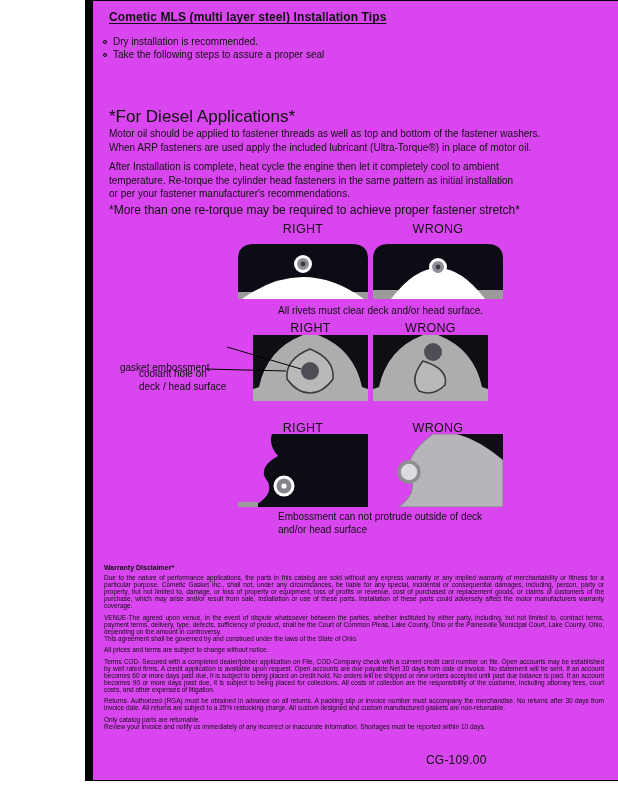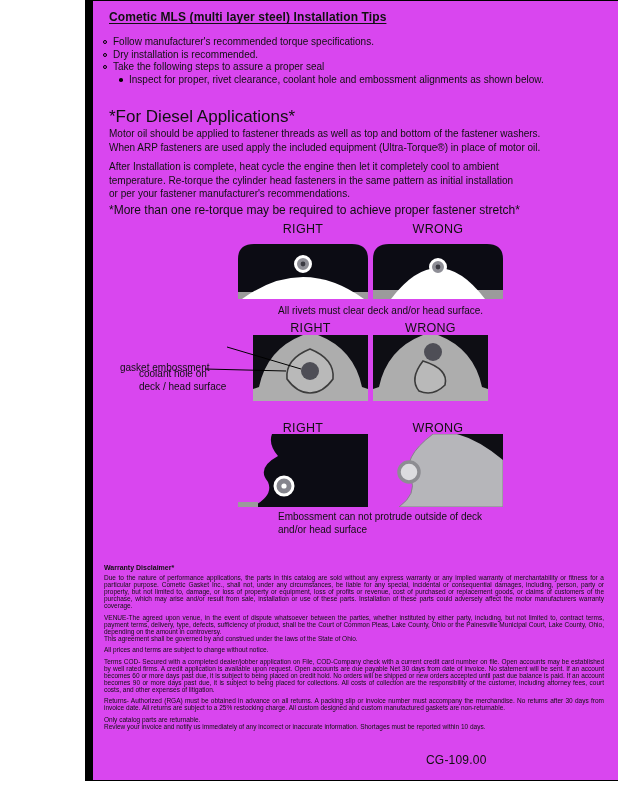--- a/index.html
+++ b/index.html
@@ -48,39 +48,31 @@
 </head>
 <body>
 
 <div class="page">
 
   <div class="abs title">Cometic MLS (multi layer steel) Installation Tips</div>
 
   <div class="abs tips">
     <div class="tip">
       <span class="odot"></span>
-      <span>Follow manufacturer's recommended torque specifications.</span>
-    </div>
-    <div class="tip">
-      <span class="odot"></span>
       <span>Dry installation is recommended.</span>
     </div>
     <div class="tip">
       <span class="odot"></span>
       <span>Take the following steps to assure a proper seal</span>
     </div>
-    <div class="tip sub">
-      <span class="fdot"></span>
-      <span>Inspect for proper, rivet clearance, coolant hole and embossment alignments as shown below.</span>
-    </div>
   </div>
 
   <div class="abs diesel-h">*For Diesel Applications*</div>
   <div class="abs para1 pre">Motor oil should be applied to fastener threads as well as top and bottom of the fastener washers.
-When ARP fasteners are used apply the included equipment (Ultra-Torque®) in place of motor oil.</div>
+When ARP fasteners are used apply the included lubricant (Ultra-Torque®) in place of motor oil.</div>
   <div class="abs para2 pre">After Installation is complete, heat cycle the engine then let it completely cool to ambient
 temperature. Re-torque the cylinder head fasteners in the same pattern as initial installation
 or per your fastener manufacturer's recommendations.</div>
   <div class="abs note">*More than one re-torque may be required to achieve proper fastener stretch*</div>
 
   <div class="abs rw" style="left:145px; top:221px;">RIGHT</div>
   <div class="abs rw" style="left:280px; top:221px;">WRONG</div>
 
   <svg class="abs panel" style="left:145px; top:236px;" width="130" height="62" viewBox="0 0 130 62">
     <path d="M0,62 L0,22 Q0,7 16,7 L114,7 Q130,7 130,22 L130,62 Z" fill="#0c0c14"></path>

